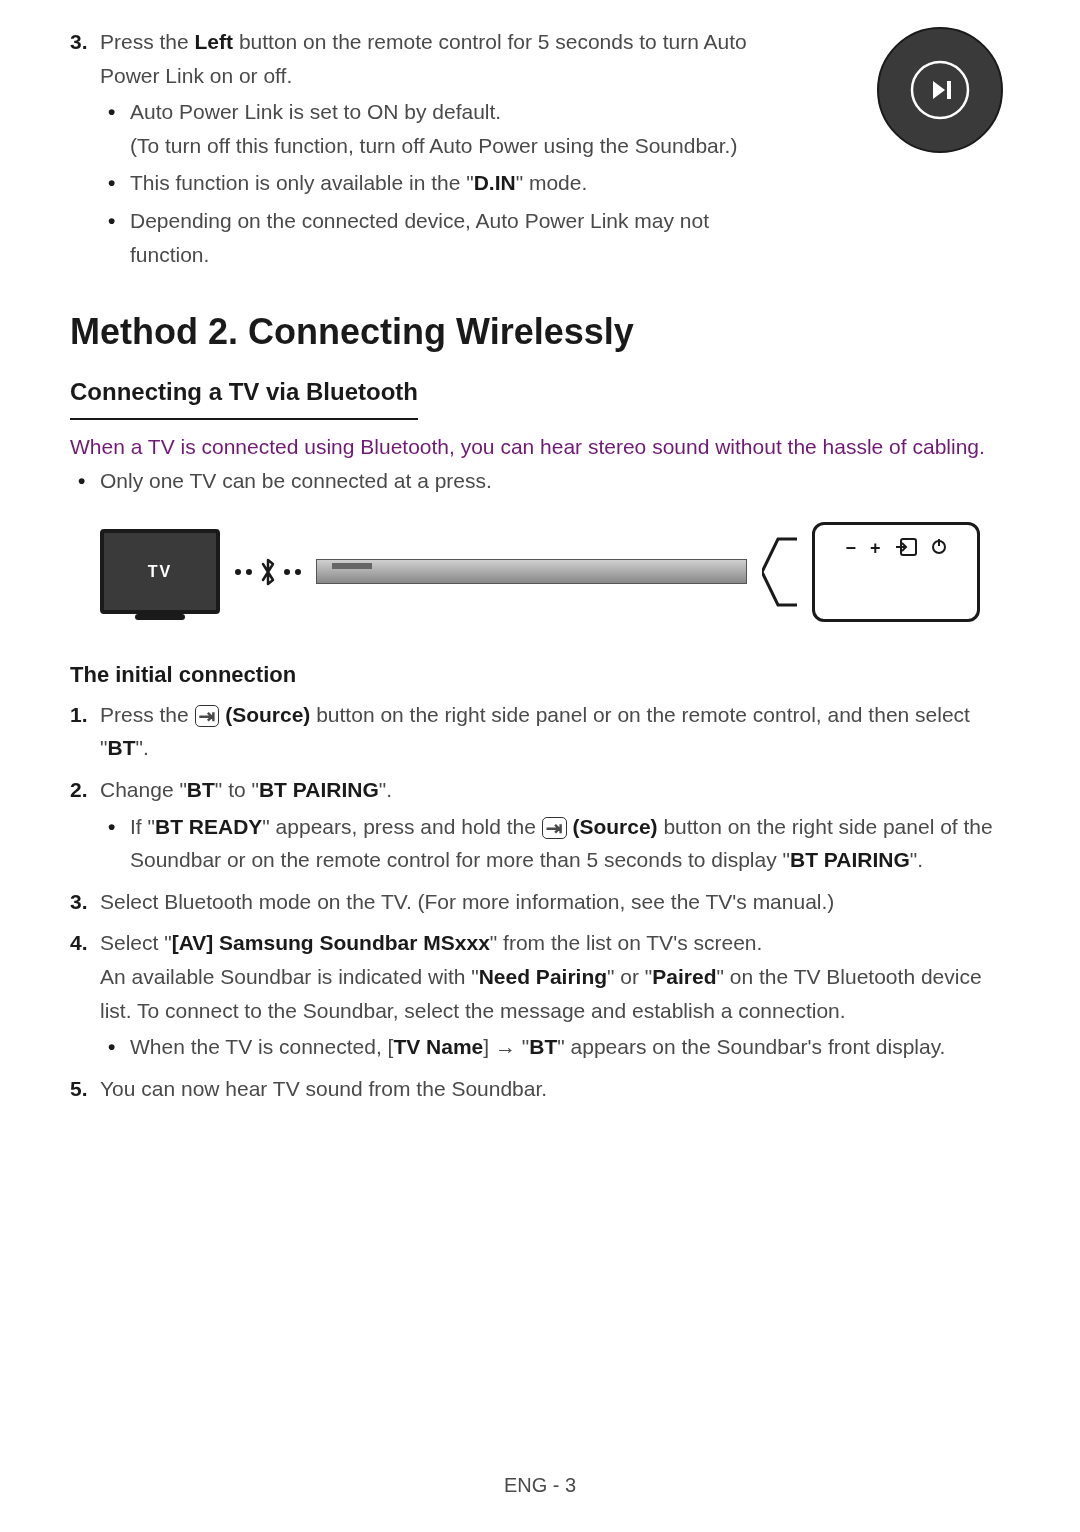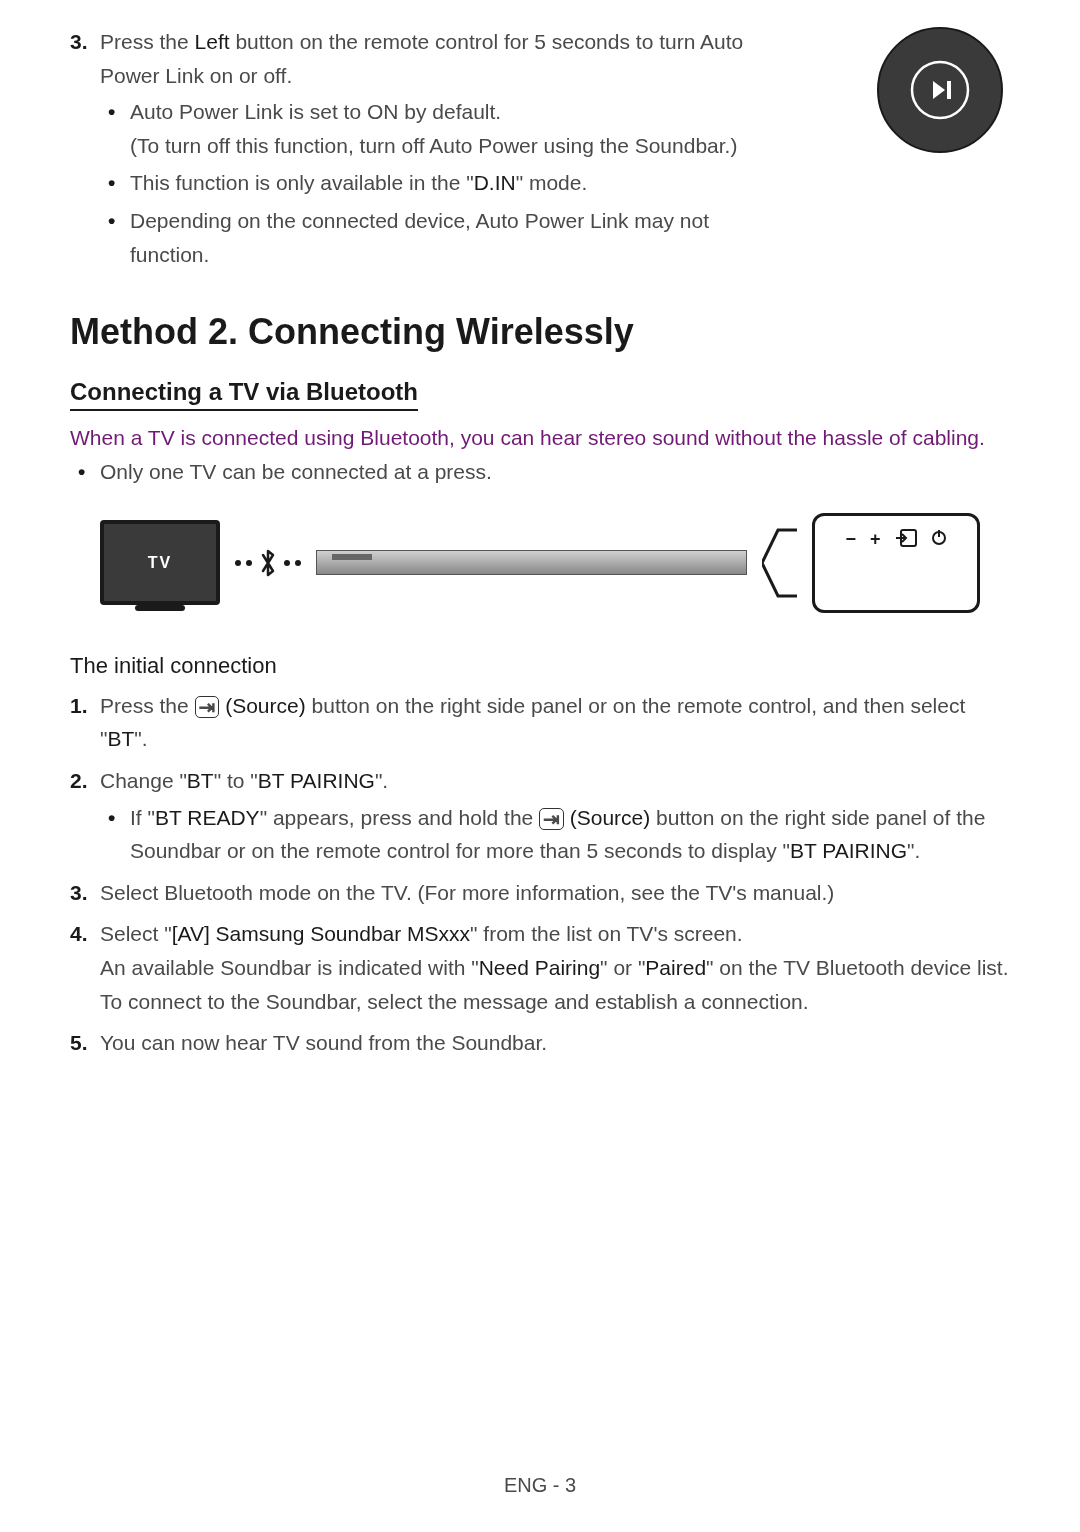--- a/index.html
+++ b/index.html
@@ -30,21 +30,21 @@
     .step-number {
       font-weight: 700;
       color: #1a1a1a;
       position: absolute;
       left: -30px;
     }
     .step-number::after {
       content: ".";
     }
     .bold {
-      font-weight: 400;
+      font-weight: 700;
       color: #1a1a1a;
     }
     .bullet-list {
       list-style: none;
       padding-left: 30px;
       margin-top: 3px;
     }
     .bullet-item {
       font-size: 21px;
       line-height: 1.6;
@@ -71,27 +71,27 @@
       font-weight: 700;
       color: #1a1a1a;
       margin-top: 40px;
       margin-bottom: 25px;
     }
     h3 {
       font-size: 24px;
       font-weight: 700;
       color: #1a1a1a;
       margin-bottom: 15px;
-      padding-bottom: 3px;
+      padding-bottom: 12px;
       border-bottom: 2px solid #1a1a1a;
       display: inline-block;
     }
     h4 {
       font-size: 22px;
-      font-weight: 400;
+      font-weight: 700;
       color: #1a1a1a;
       margin-top: 20px;
       margin-bottom: 10px;
     }
     .intro-text {
       font-size: 21px;
       color: #701a75;
       margin-bottom: 5px;
     }
     .diagram-container {
@@ -291,20 +291,25 @@
     </ul>
   </li>
   <li class="step-item">
     <span class="step-number">3</span>
     <span>Select Bluetooth mode on the TV. (For more information, see the TV's manual.)</span>
   </li>
   <li class="step-item">
     <span class="step-number">4</span>
     <span>Select "</span><span class="bold">[AV] Samsung Soundbar MSxxx</span><span>" from the list on TV's screen.</span><br>
     <span>An available Soundbar is indicated with "</span><span class="bold">Need Pairing</span><span>" or "</span><span class="bold">Paired</span><span>" on the TV Bluetooth device list. To connect to the Soundbar, select the message and establish a connection.</span>
+    <ul class="bullet-list">
+      <li class="bullet-item">
+        <span>When the TV is connected, [</span><span class="bold">TV Name</span><span>] → "</span><span class="bold">BT</span><span>" appears on the Soundbar's front display.</span>
+      </li>
+    </ul>
   </li>
   <li class="step-item">
     <span class="step-number">5</span>
     <span>You can now hear TV sound from the Soundbar.</span>
   </li>
 </ol>
 
 <div class="page-footer">ENG - 3</div>
 
 

